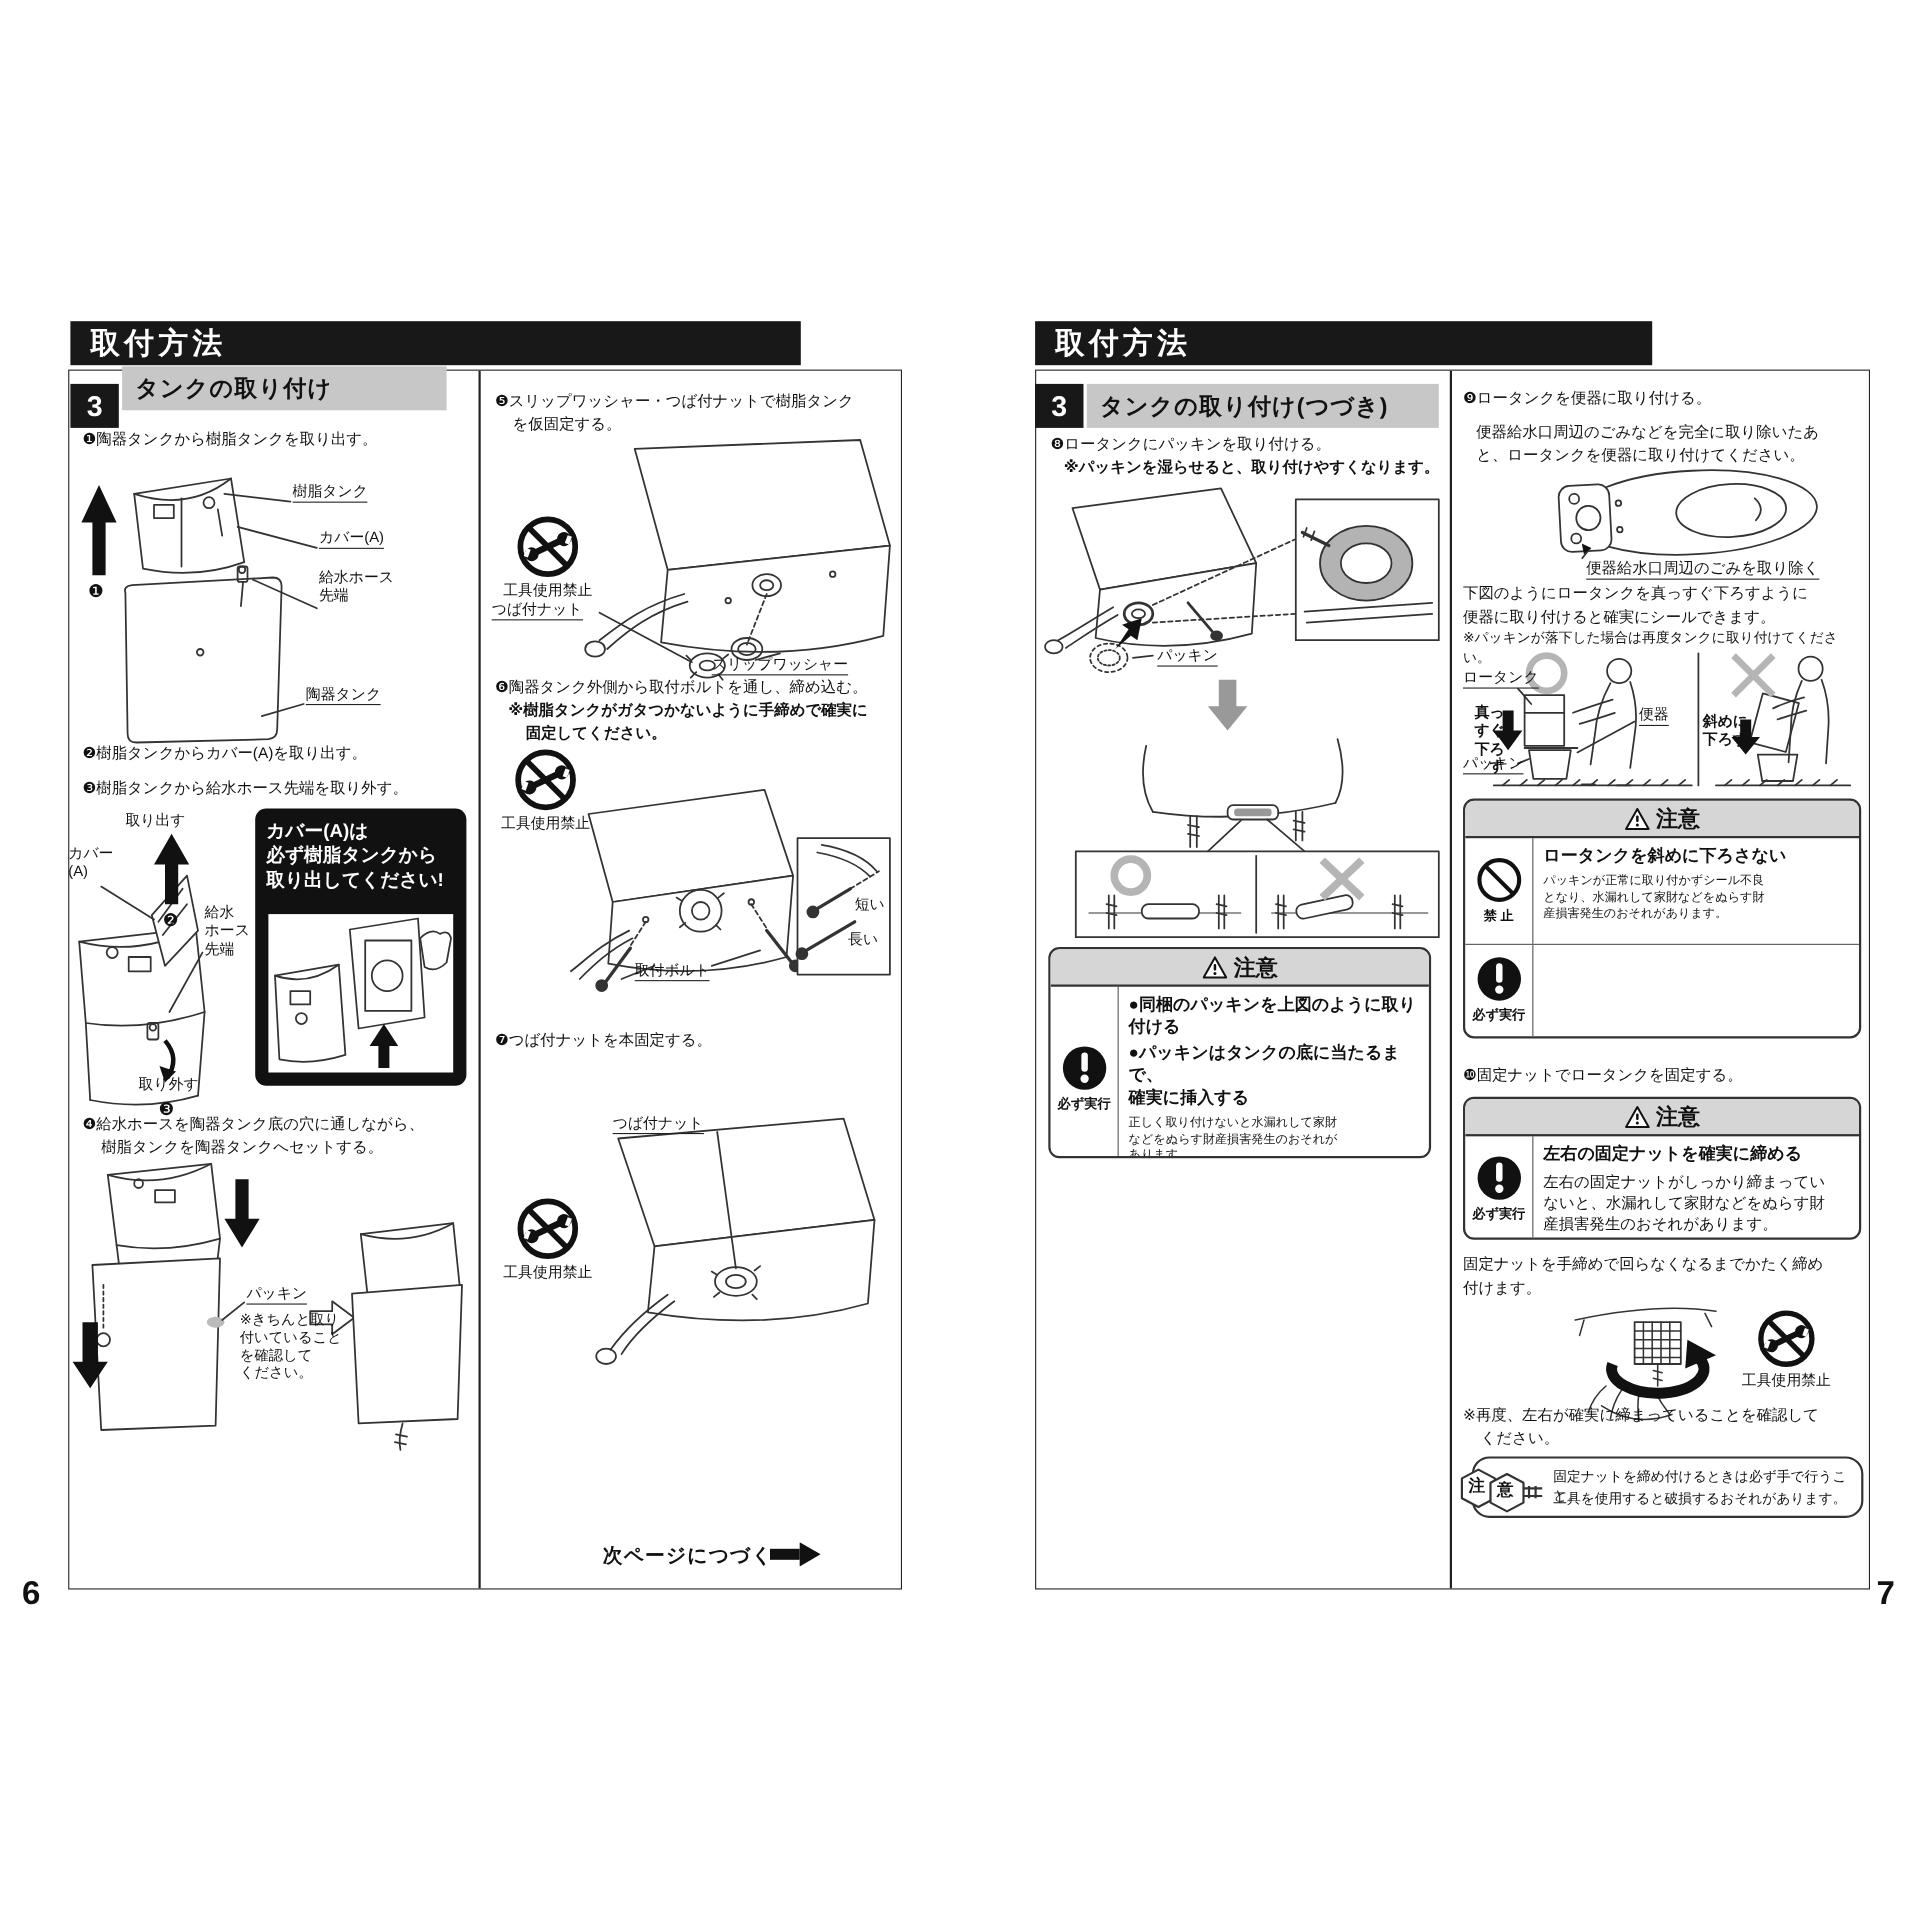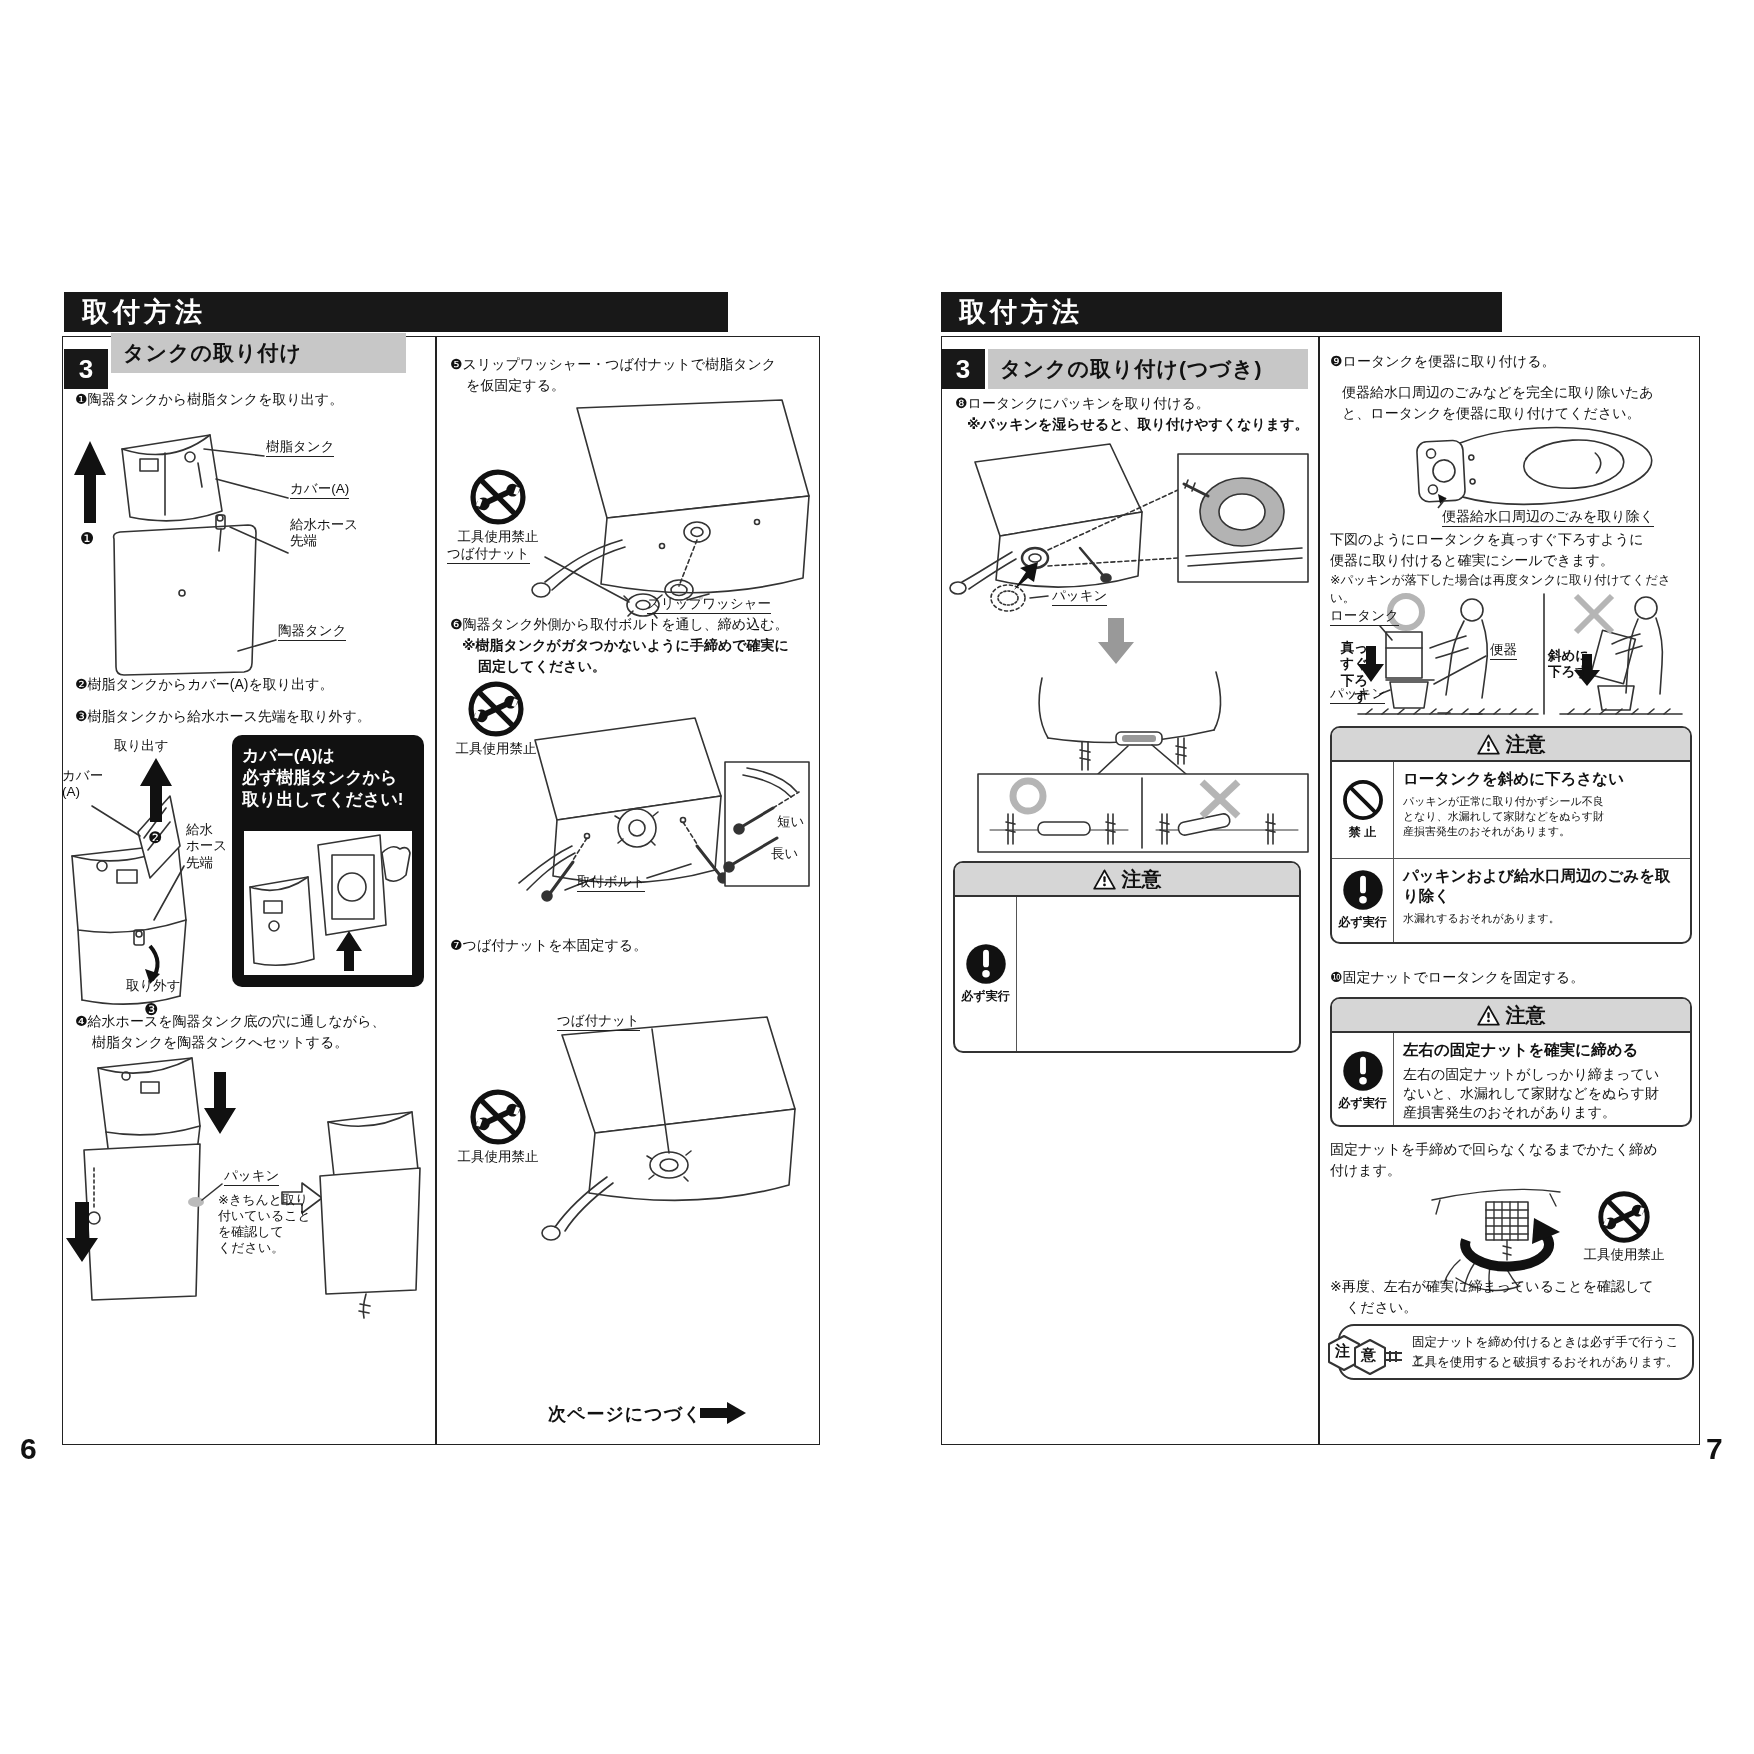--- a/index.html
+++ b/index.html
@@ -408,20 +408,29 @@
         </svg>
       <span>注意</span>
     </div>
     <div class="crow">
       <div class="cicon">
         <svg width="42" height="42">
             <use href="#sym-must"></use>
           </svg>
         <span class="cap">必ず実行</span>
       </div>
+      <div class="cbody">
+        <div class="chd">●同梱のパッキンを上図のように取り
+付ける</div>
+        <div class="chd" style="margin-top:4px;">●パッキンはタンクの底に当たるまで、
+確実に挿入する</div>
+        <div class="cbd">正しく取り付けないと水漏れして家財
+などをぬらす財産損害発生のおそれが
+あります。</div>
+      </div>
     </div>
   </div>
 
   <div class="t" style="left:1330px;top:352px;width:360px;">❾ロータンクを便器に取り付ける。</div>
   <div class="t" style="left:1342px;top:383px;width:355px;">便器給水口周辺のごみなどを完全に取り除いたあ</div>
   <div class="t" style="left:1342px;top:404px;width:355px;">と、ロータンクを便器に取り付けてください。</div>
 
   <div class="fig" style="left:1388px;top:424px;width:292px;height:100px;">
     <svg width="292" height="100">
       <g fill="none" stroke="#333" stroke-width="1.6" stroke-linejoin="round" stroke-linecap="round" transform="rotate(-3 150 45)">
@@ -513,25 +522,20 @@
 産損害発生のおそれがあります。</div>
       </div>
     </div>
     <div class="crow">
       <div class="cicon">
         <svg width="42" height="42">
             <use href="#sym-must"></use>
           </svg>
         <span class="cap">必ず実行</span>
       </div>
-      <div class="cbody">
-        <div class="chd">パッキンおよび給水口周辺のごみを取
-り除く</div>
-        <div class="cbd">水漏れするおそれがあります。</div>
-      </div>
     </div>
   </div>
 
   <div class="t" style="left:1330px;top:968px;width:360px;">❿固定ナットでロータンクを固定する。</div>
 
   <div class="caution" style="left:1330px;top:997px;width:362px;height:130px;">
     <div class="chead">
       <svg width="23" height="21">
           <use href="#sym-warntri"></use>
         </svg>

